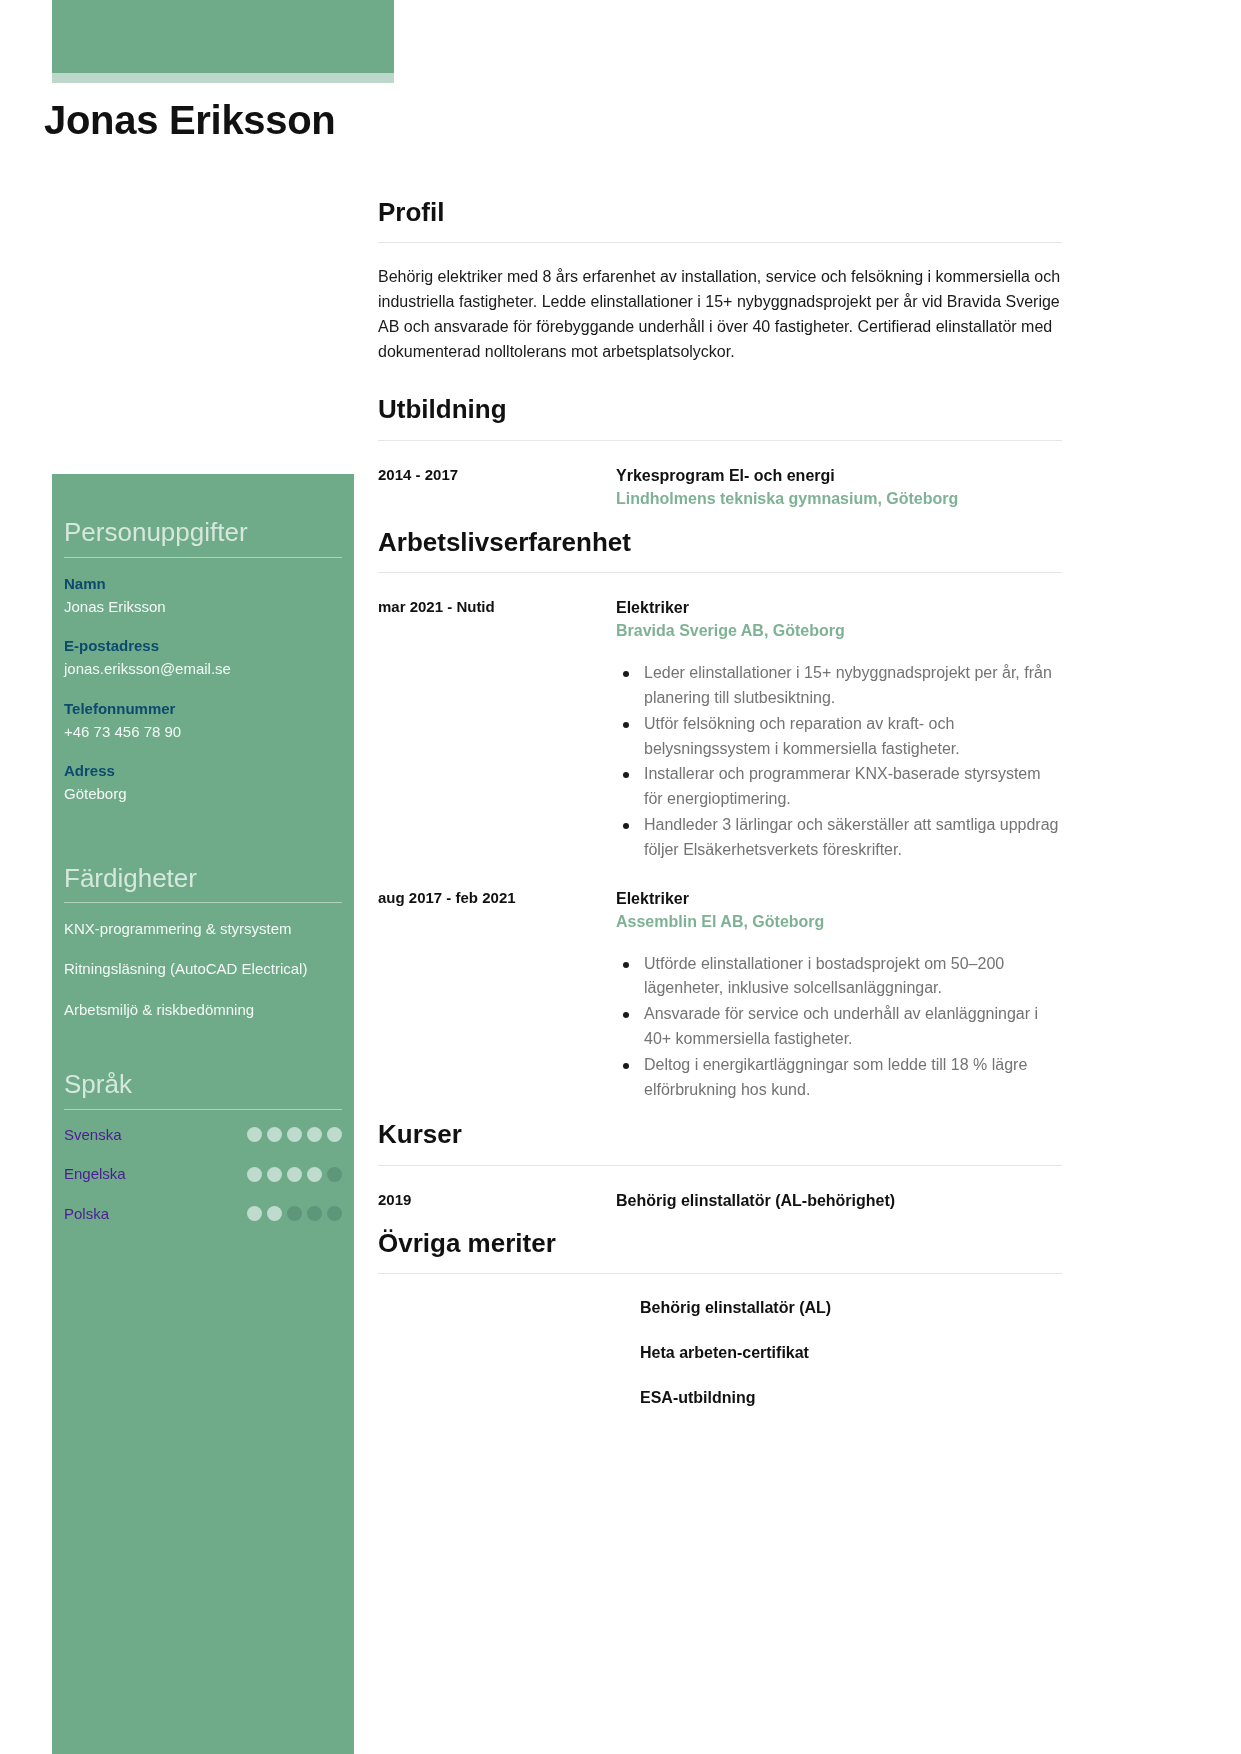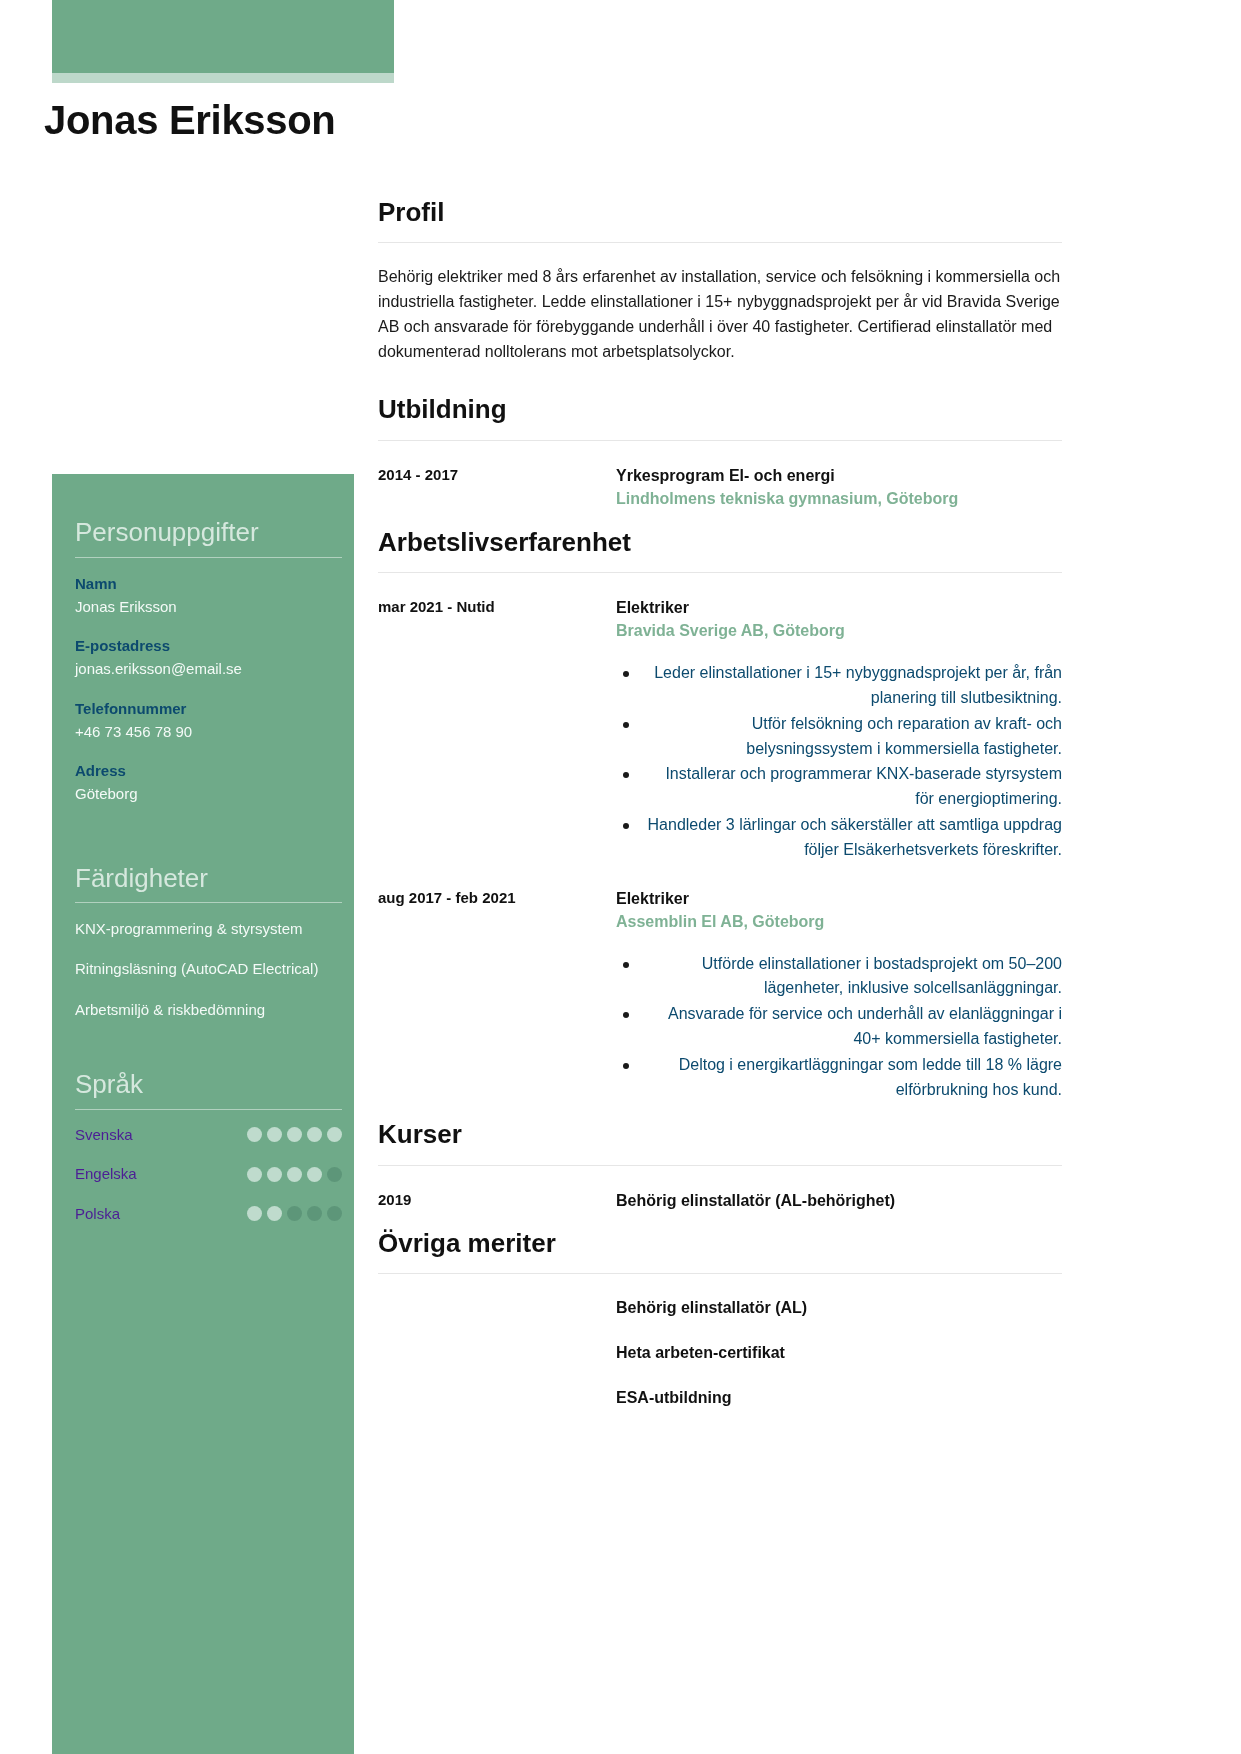--- a/index.html
+++ b/index.html
@@ -50,21 +50,21 @@
   }
 
   
   .sidebar {
     position: absolute;
     left: 52px;
     top: 474px;
     width: 302px;
     height: 1280px;
     background: #6faa89;
-    padding: 30px 0 0 11px;
+    padding: 30px 0 0 0;
   }
   .sidebar-inner { padding: 0 12px 0 12px; }
 
   .side-heading {
     font-size: 26px;
     font-weight: 400;
     color: #d6e8de;
     padding: 14px 0 10px 0;
     line-height: 1.1;
   }
@@ -172,38 +172,38 @@
     line-height: 1.5;
   }
   .entry-bullets {
     list-style: none;
     margin-top: 18px;
   }
   .entry-bullets li {
     position: relative;
     font-size: 16px;
     line-height: 1.55;
-    color: #0c4a6e;
+    color: #737373;
     padding-left: 28px;
     margin-bottom: 1px;
-    text-align: right;
   }
   .entry-bullets li::before {
     content: "";
     position: absolute;
     left: 7px;
     top: 10px;
     width: 6px; height: 6px;
     border-radius: 50%;
     background: #1a1a1a;
   }
 
   .merit-row {
     display: flex;
     padding-top: 22px;
+    gap: 24px;
   }
   .merit-spacer { width: 238px; flex: 0 0 238px; }
   .merit-name {
     font-size: 16px;
     font-weight: 700;
     color: #111111;
     line-height: 1.45;
   }
 
   .gap-lg { height: 28px; }

